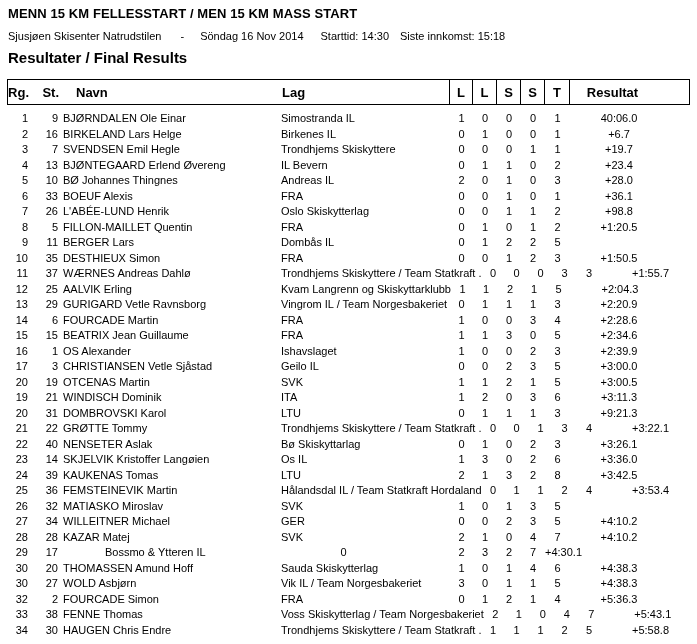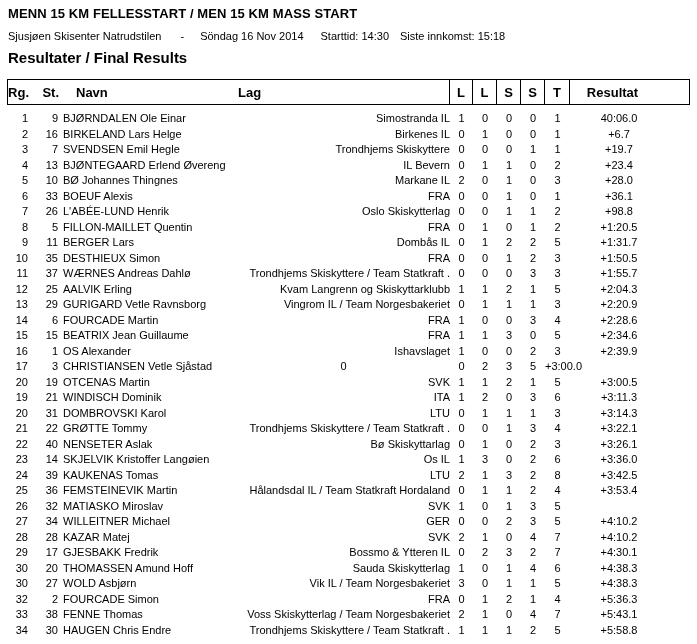--- a/index.html
+++ b/index.html
@@ -36,21 +36,21 @@
   .trow {
     display: grid; grid-template-columns: var(--cols);
     height: 15.5px; line-height: 15.5px; font-size: 11px; white-space: nowrap;
   }
   .cell { overflow: visible; }
 
   .c-rank   { text-align: right; justify-content: flex-end; padding-right: 5px; }
   .c-bib    { text-align: right; justify-content: flex-end; padding-right: 3px; }
   .c-name   { text-align: left; padding-left: 2px; }
   .hname    { padding-left: 14px; }
-  .c-club   { text-align: right; }
+  .c-club   { text-align: left; margin-left: 44px; }
   .c-shot   { text-align: center; justify-content: center; }
   .c-result { text-align: center; justify-content: flex-end; padding-right: 22px; }
   .c-result-h { justify-content: center; padding-right: 34px; }
 </style>
 </head>
 <body>
 
 <div class="page">
 
   <div class="title">MENN 15 KM FELLESSTART / MEN 15 KM MASS START</div>
@@ -120,21 +120,21 @@
           <div class="cell c-shot">1</div>
           <div class="cell c-shot">1</div>
           <div class="cell c-shot">0</div>
           <div class="cell c-shot">2</div>
           <div class="cell c-result">+23.4</div>
         </div>
         <div class="trow">
           <div class="cell c-rank">5</div>
           <div class="cell c-bib">10</div>
           <div class="cell c-name">BØ Johannes Thingnes</div>
-          <div class="cell c-club">Markane IL</div>
+          <div class="cell c-club">Andreas IL</div>
           <div class="cell c-shot">2</div>
           <div class="cell c-shot">0</div>
           <div class="cell c-shot">1</div>
           <div class="cell c-shot">0</div>
           <div class="cell c-shot">3</div>
           <div class="cell c-result">+28.0</div>
         </div>
         <div class="trow">
           <div class="cell c-rank">6</div>
           <div class="cell c-bib">33</div>
@@ -174,21 +174,20 @@
         <div class="trow">
           <div class="cell c-rank">9</div>
           <div class="cell c-bib">11</div>
           <div class="cell c-name">BERGER Lars</div>
           <div class="cell c-club">Dombås IL</div>
           <div class="cell c-shot">0</div>
           <div class="cell c-shot">1</div>
           <div class="cell c-shot">2</div>
           <div class="cell c-shot">2</div>
           <div class="cell c-shot">5</div>
-          <div class="cell c-result">+1:31.7</div>
         </div>
         <div class="trow">
           <div class="cell c-rank">10</div>
           <div class="cell c-bib">35</div>
           <div class="cell c-name">DESTHIEUX Simon</div>
           <div class="cell c-club">FRA</div>
           <div class="cell c-shot">0</div>
           <div class="cell c-shot">0</div>
           <div class="cell c-shot">1</div>
           <div class="cell c-shot">2</div>
@@ -264,20 +263,21 @@
           <div class="cell c-shot">0</div>
           <div class="cell c-shot">0</div>
           <div class="cell c-shot">2</div>
           <div class="cell c-shot">3</div>
           <div class="cell c-result">+2:39.9</div>
         </div>
         <div class="trow">
           <div class="cell c-rank">17</div>
           <div class="cell c-bib">3</div>
           <div class="cell c-name">CHRISTIANSEN Vetle Sjåstad</div>
+          <div class="cell c-club">Geilo IL</div>
           <div class="cell c-shot">0</div>
           <div class="cell c-shot">0</div>
           <div class="cell c-shot">2</div>
           <div class="cell c-shot">3</div>
           <div class="cell c-shot">5</div>
           <div class="cell c-result">+3:00.0</div>
         </div>
         <div class="trow">
           <div class="cell c-rank">20</div>
           <div class="cell c-bib">19</div>
@@ -305,21 +305,21 @@
         <div class="trow">
           <div class="cell c-rank">20</div>
           <div class="cell c-bib">31</div>
           <div class="cell c-name">DOMBROVSKI Karol</div>
           <div class="cell c-club">LTU</div>
           <div class="cell c-shot">0</div>
           <div class="cell c-shot">1</div>
           <div class="cell c-shot">1</div>
           <div class="cell c-shot">1</div>
           <div class="cell c-shot">3</div>
-          <div class="cell c-result">+3:14.3</div>
+          <div class="cell c-result">+9:21.3</div>
         </div>
         <div class="trow">
           <div class="cell c-rank">21</div>
           <div class="cell c-bib">22</div>
           <div class="cell c-name">GRØTTE Tommy</div>
           <div class="cell c-club">Trondhjems Skiskyttere / Team Statkraft .</div>
           <div class="cell c-shot">0</div>
           <div class="cell c-shot">0</div>
           <div class="cell c-shot">1</div>
           <div class="cell c-shot">3</div>
@@ -405,21 +405,20 @@
           <div class="cell c-shot">2</div>
           <div class="cell c-shot">1</div>
           <div class="cell c-shot">0</div>
           <div class="cell c-shot">4</div>
           <div class="cell c-shot">7</div>
           <div class="cell c-result">+4:10.2</div>
         </div>
         <div class="trow">
           <div class="cell c-rank">29</div>
           <div class="cell c-bib">17</div>
-          <div class="cell c-name">GJESBAKK Fredrik</div>
           <div class="cell c-club">Bossmo &amp; Ytteren IL</div>
           <div class="cell c-shot">0</div>
           <div class="cell c-shot">2</div>
           <div class="cell c-shot">3</div>
           <div class="cell c-shot">2</div>
           <div class="cell c-shot">7</div>
           <div class="cell c-result">+4:30.1</div>
         </div>
         <div class="trow">
           <div class="cell c-rank">30</div>

